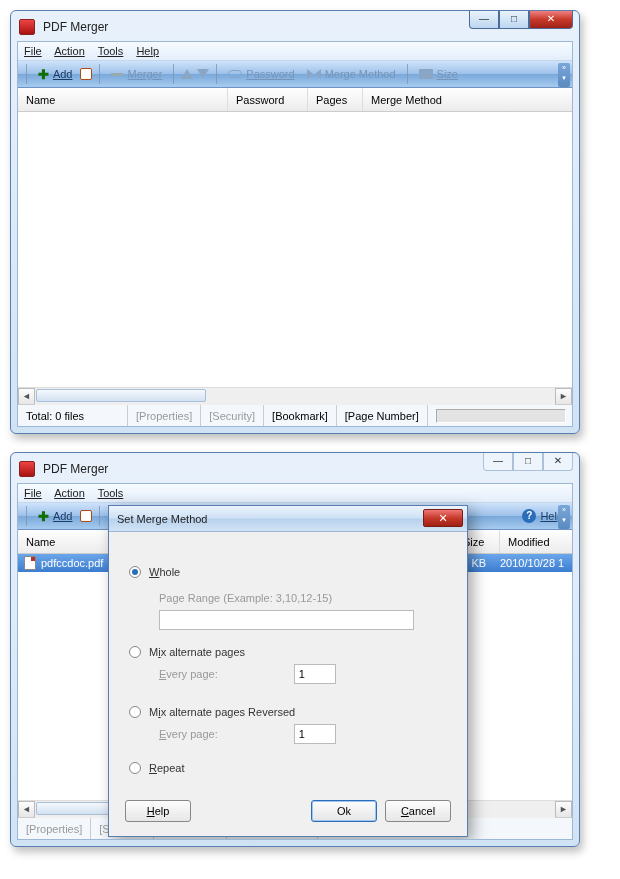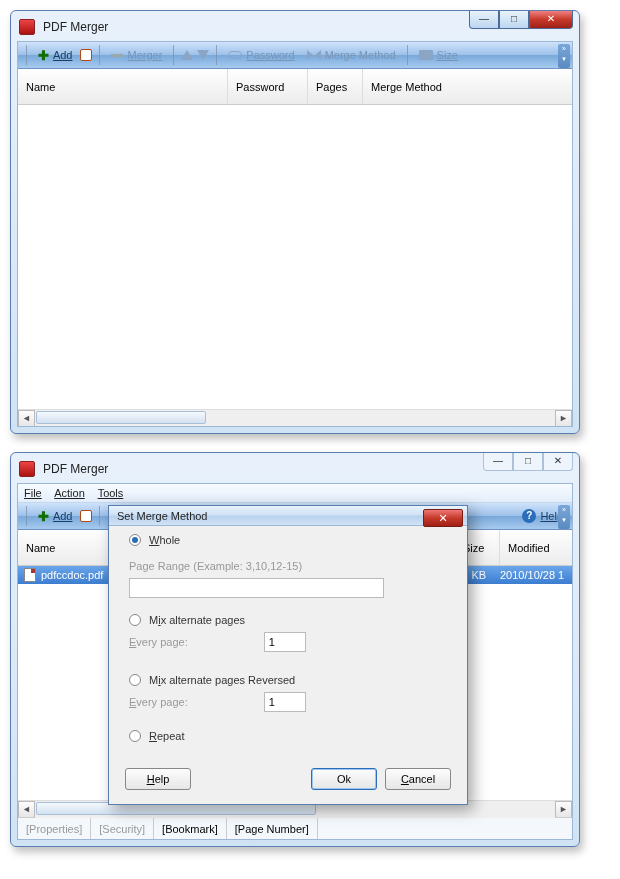--- a/index.html
+++ b/index.html
@@ -77,21 +77,21 @@
   .merge-ico::before,.merge-ico::after{content:"";position:absolute;width:0;height:0;border-top:5px solid transparent;border-bottom:5px solid transparent;}
   .merge-ico::before{left:0;border-left:6px solid #8aa6c4;}
   .merge-ico::after{right:0;border-right:6px solid #8aa6c4;}
   .folder-ico{width:14px;height:10px;background:#8aa6c4;display:inline-block;border-radius:1px;}
   .help-ico{width:14px;height:14px;border-radius:50%;background:#2a6db8;color:#fff;font-size:10px;font-weight:bold;text-align:center;line-height:14px;display:inline-block;}
   .toolbar-tail{position:absolute;right:2px;top:2px;width:12px;height:24px;background:linear-gradient(#79a6d8,#5a8bc1);border-radius:2px;font-size:7px;color:#fff;text-align:center;line-height:10px;}
   .columns {
     display: flex; font-size: 11px;
     background: linear-gradient(#fefefe,#ececec);
     border-bottom: 1px solid #ccc;
-    height: 36px; align-items: center;
+    height: 24px; align-items: center;
   }
   .columns .col { padding: 0 8px; border-right: 1px solid #ddd; height:100%; display:flex; align-items:center; }
   .listarea {
     background: #fff; position: relative; overflow: hidden;
   }
   .hscroll {
     height: 17px;
     border-top: 1px solid #ddd;
     display: flex; align-items: center;
     background: #f0f0f0;
@@ -121,33 +121,33 @@
   .dialog {
     position: absolute;
     top: 21px; left: 90px;
     width: 360px;
     border: 1px solid #5a7db0;
     box-shadow: 5px 5px 14px rgba(0,0,0,0.35);
     background: #f0f0f0;
     z-index: 10;
   }
   .dlg-title {
-    height: 20px;
+    height: 26px;
     background: linear-gradient(#eaf3fc,#cfe1f5 48%,#b8d1ec 52%,#d1e3f6);
     border-bottom: 1px solid #9db7d6;
     display:flex;align-items:center;padding:0 8px;font-size:11px;color:#222;
     position:relative;
   }
   .dlg-x{position:absolute;right:4px;top:3px;width:40px;height:18px;background:linear-gradient(#e77,#c63a2a,#a02016);border:1px solid #7a1c11;color:#fff;font-size:11px;text-align:center;line-height:16px;border-radius:2px;}
-  .dlg-body{padding:2px 20px 10px 20px;font-size:11px;color:#333;}
+  .dlg-body{padding:28px 20px 10px 20px;font-size:11px;color:#333;}
   .opt{display:flex;align-items:center;gap:8px;margin:6px 0;}
   .radio{width:12px;height:12px;border:1px solid #888;border-radius:50%;background:#fff;display:inline-flex;align-items:center;justify-content:center;}
   .radio.checked::after{content:"";width:6px;height:6px;border-radius:50%;background:#2a6db8;}
   .checkbox{width:12px;height:12px;border:1px solid #888;background:#fff;display:inline-block;}
-  .sub{color:#999;font-size:11px;}
+  .sub{margin-left:30px;color:#999;font-size:11px;}
   .txt-input{border:1px solid #bbb;background:#fff;height:20px;font-size:11px;padding:0 4px;}
   .range-input{width:255px;}
   .num-input{width:42px;}
   .dlg-buttons{display:flex;gap:8px;padding:10px 16px 14px 16px;border-top:0;}
   .dlg-btn{height:22px;min-width:66px;border:1px solid #888;border-radius:3px;background:linear-gradient(#fdfdfd,#e6e6e6);font-size:11px;display:flex;align-items:center;justify-content:center;}
   .dlg-btn.primary{border:1px solid #2a6db8;box-shadow:0 0 0 1px #9cc5f0 inset;}
 </style>
 </head>
 <body>
 
@@ -155,20 +155,26 @@
   <div class="titlebar">
     <span class="app-icon"></span>
     <span class="title">PDF Merger</span>
   </div>
   <div class="win-controls">
     <div class="win-btn min">—</div>
     <div class="win-btn">□</div>
     <div class="win-btn close">✕</div>
   </div>
   <div class="inner" style="height:386px;display:flex;flex-direction:column;">
+    <div class="menubar">
+      <span><u>File</u></span>
+      <span><u>Action</u></span>
+      <span><u>Tools</u></span>
+      <span><u>Help</u></span>
+    </div>
     <div class="toolbar">
       <span class="tb-sep"></span>
       <span class="tb-btn">
           <span class="plus-ico">✚</span>
           <u>Add</u>
         </span>
       <span class="sq-ico"></span>
       <span class="tb-sep"></span>
       <span class="tb-btn disabled">
           <span class="minus-ico"></span>
@@ -199,20 +205,29 @@
       <div class="col" style="width:55px;">Pages</div>
       <div class="col" style="flex:1;border-right:none;">Merge Method</div>
     </div>
     <div class="listarea" style="flex:1;"></div>
     <div class="hscroll">
       <div class="arrow">◄</div>
       <div class="track">
         <div class="thumb" style="width:170px;"></div>
       </div>
       <div class="arrow">►</div>
+    </div>
+    <div class="statusbar">
+      <div class="cell" style="width:110px;">Total: 0 files</div>
+      <div class="cell muted">[Properties]</div>
+      <div class="cell muted">[Security]</div>
+      <div class="cell dark">[Bookmark]</div>
+      <div class="cell dark">[Page Number]</div>
+      <div class="spacer"></div>
+      <div class="grip"></div>
     </div>
   </div>
 </div>
 
 <div class="window" style="width:570px;height:395px;">
   <div class="titlebar">
     <span class="app-icon"></span>
     <span class="title">PDF Merger</span>
   </div>
   <div class="win-controls small">

